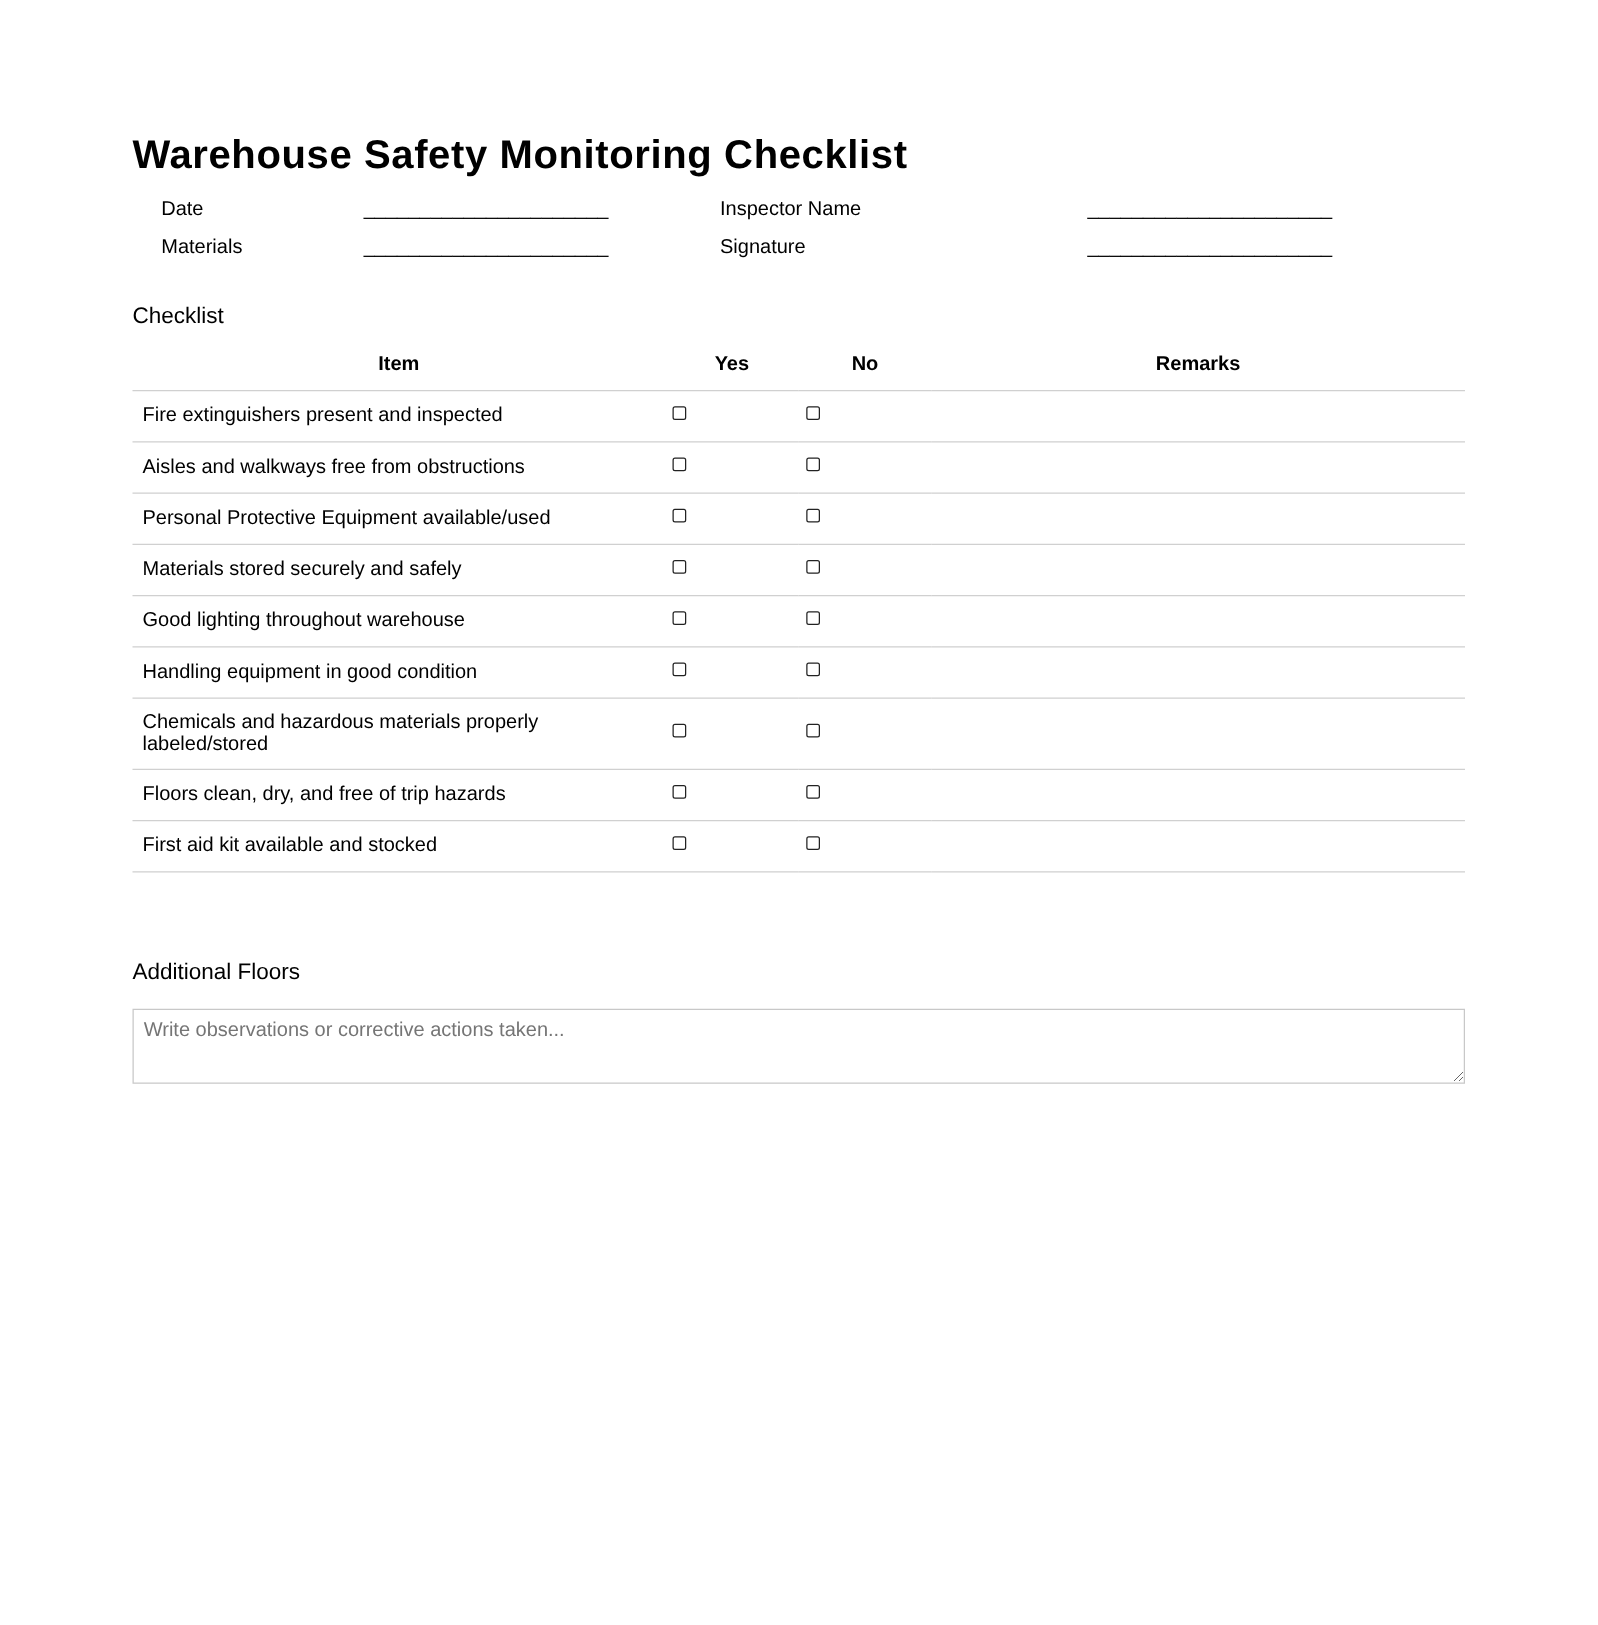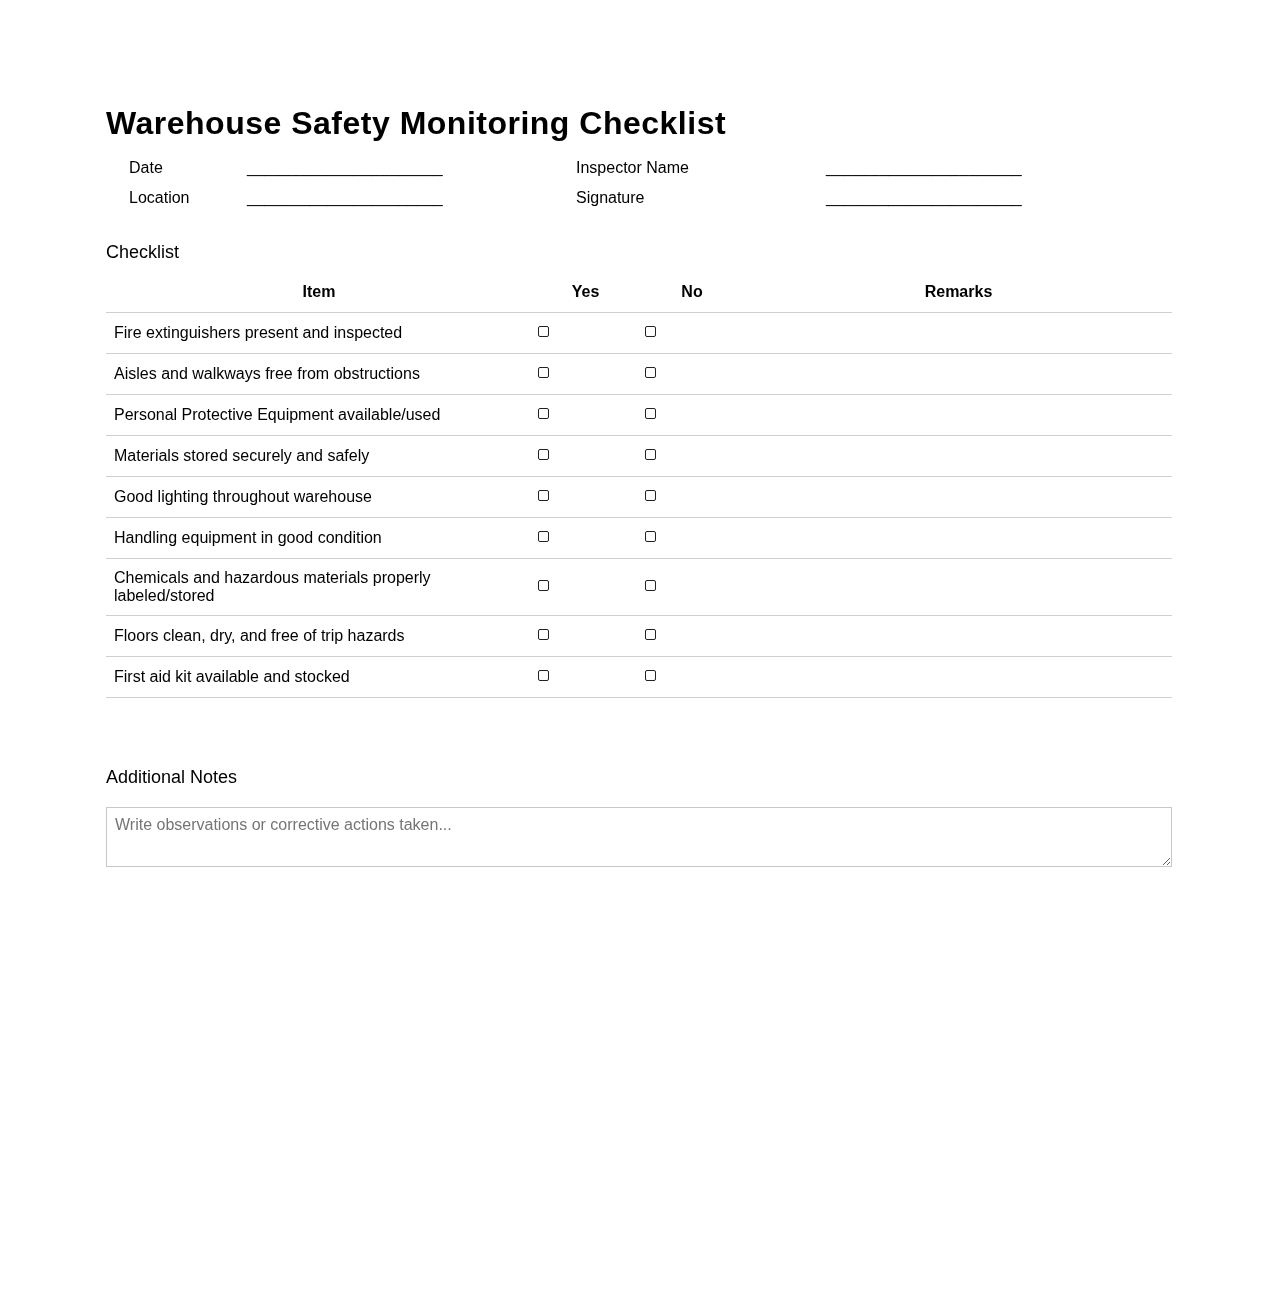--- a/index.html
+++ b/index.html
@@ -16,21 +16,21 @@
       font-size: 32px; font-weight: bold; letter-spacing: 0.5px; line-height: 38px;
       white-space: nowrap;
     }
     .meta { position: absolute; top: 156px; left: 0; width: 1066px; }
     .meta-row { position: relative; height: 30px; font-size: 16px; }
     .meta-row span { position: absolute; top: 3px; white-space: nowrap; }
     .m-l1 { left: 8px; margin-left: 15px; }
     .m-v1 { left: 141px; }
     .m-l2 { left: 470px; }
     .m-v2 { left: 720px; }
-    .blank { letter-spacing: 0; }
+    .blank { letter-spacing: 0; margin-left: 44px; }
     .section-title {
       position: absolute; left: 0; margin: 0;
       font-size: 18px; font-weight: normal;
     }
     .sec-checklist { top: 242px; }
     .sec-notes { top: 767px; }
     table.checklist {
       position: absolute; top: 272px; left: 0; width: 1066px;
       border-collapse: collapse; font-size: 16px;
     }
@@ -69,21 +69,21 @@
   <h1>Warehouse Safety Monitoring Checklist</h1>
 
   <div class="meta">
     <div class="meta-row">
       <span class="m-l1">Date</span>
       <span class="m-v1 blank">______________________</span>
       <span class="m-l2">Inspector Name</span>
       <span class="m-v2 blank">______________________</span>
     </div>
     <div class="meta-row">
-      <span class="m-l1">Location</span>
+      <span class="m-l1">Materials</span>
       <span class="m-v1 blank">______________________</span>
       <span class="m-l2">Signature</span>
       <span class="m-v2 blank">______________________</span>
     </div>
   </div>
 
   <h2 class="section-title sec-checklist">Checklist</h2>
 
   <table class="checklist">
     <thead>
@@ -145,15 +145,15 @@
       </tr>
       <tr>
         <td class="item">First aid kit available and stocked</td>
         <td><span class="cb"></span></td>
         <td><span class="cb"></span></td>
         <td></td>
       </tr>
     </tbody>
   </table>
 
-  <h2 class="section-title sec-notes">Additional Notes</h2>
+  <h2 class="section-title sec-notes">Additional Floors</h2>
   <textarea class="notes" placeholder="Write observations or corrective actions taken..." style=""></textarea>
 </div>
 
 </body></html>

